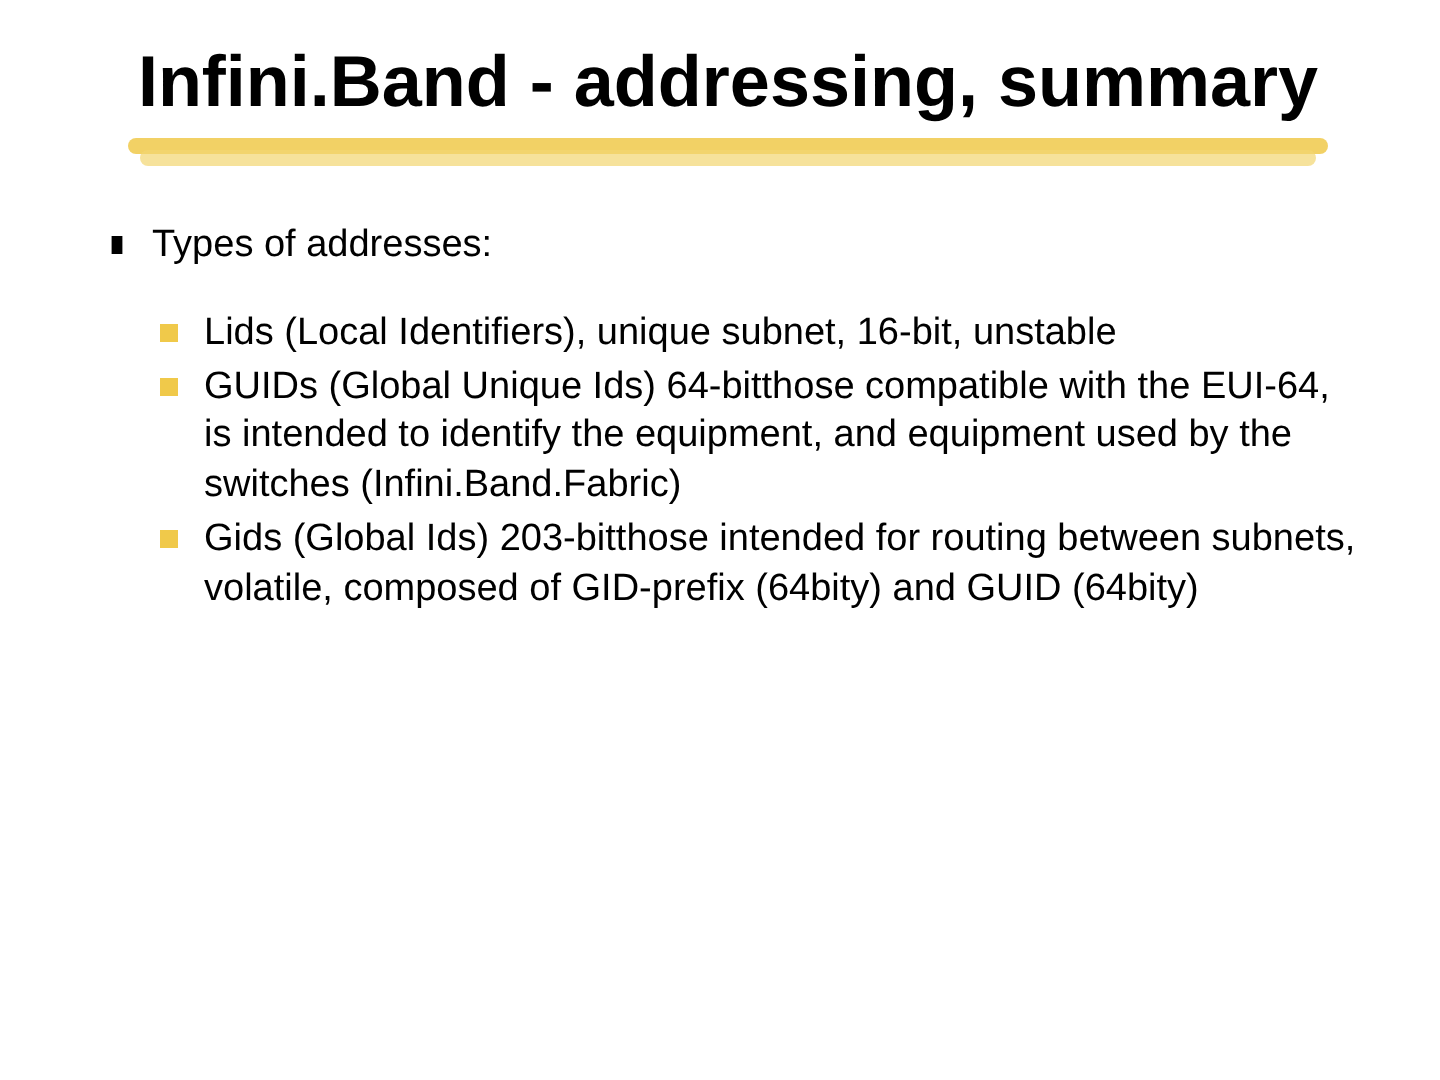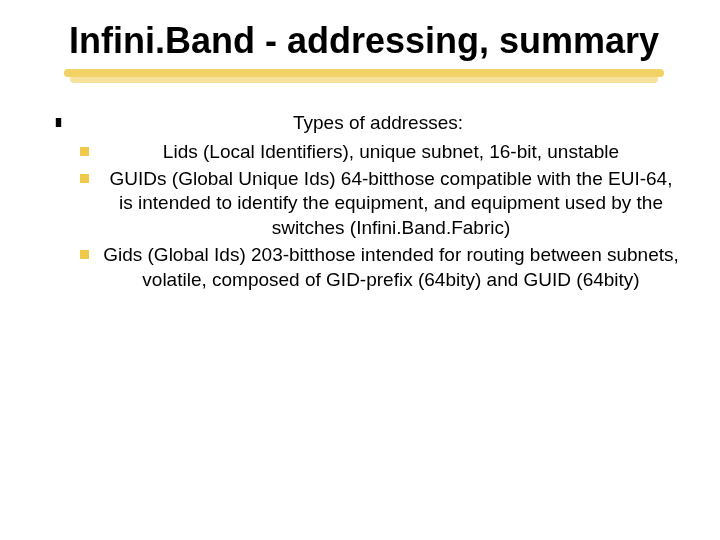--- a/index.html
+++ b/index.html
@@ -5,25 +5,25 @@
   * { margin: 0; padding: 0; box-sizing: border-box; }
   html, body { width: 720px; height: 540px; background: #fff; font-family: Arial, Helvetica, sans-serif; }
   .slide { width: 720px; height: 444px; position: relative; padding: 20px 40px 20px 48px; }
   .title-block { text-align: center; margin-bottom: 8px; padding: 0 20px; }
   .title { font-size: 36px; font-weight: 700; color: #000; line-height: 1.15; }
   .underline { width: 600px; height: 18px; margin: 4px auto 24px; position: relative; }
   .underline .stroke1 { position: absolute; left: 0; top: 0; width: 100%; height: 8px; background: #f0c94a; border-radius: 4px; opacity: 0.85; }
   .underline .stroke2 { position: absolute; left: 6px; top: 6px; width: 98%; height: 8px; background: #f2d570; border-radius: 4px; opacity: 0.7; }
   .content { font-size: 19px; color: #000; line-height: 1.3; }
   ul.level1 { list-style: none; padding-left: 0; }
-  ul.level1 > li { position: relative; padding-left: 28px; margin-bottom: 4px; text-align: center; }
+  ul.level1 > li { position: relative; padding-left: 28px; margin-bottom: 4px; }
   ul.level1 > li::before { content: "❚"; font-family: "Segoe UI Symbol","Apple Symbols",sans-serif; position: absolute; left: 4px; top: 2px; font-size: 14px; color: #000; transform: scaleX(0.6); }
   
   ul.level1 > li::before { content: ""; width: 9px; height: 9px; background: #000; display: block; position: absolute; left: 6px; top: 7px; }
-  ul.level2 { list-style: none; padding-left: 0; margin-top: 4px; }
+  ul.level2 { list-style: none; padding-left: 0; margin-top: 19px; }
   ul.level2 > li { position: relative; padding-left: 26px; margin-bottom: 2px; }
   ul.level2 > li::before { content: ""; position: absolute; left: 4px; top: 7px; width: 9px; height: 9px; background: #f0c94a; }
   .italic { }
 </style>
 </head>
 <body>
 
 <div class="slide">
 
   <div class="title-block">

